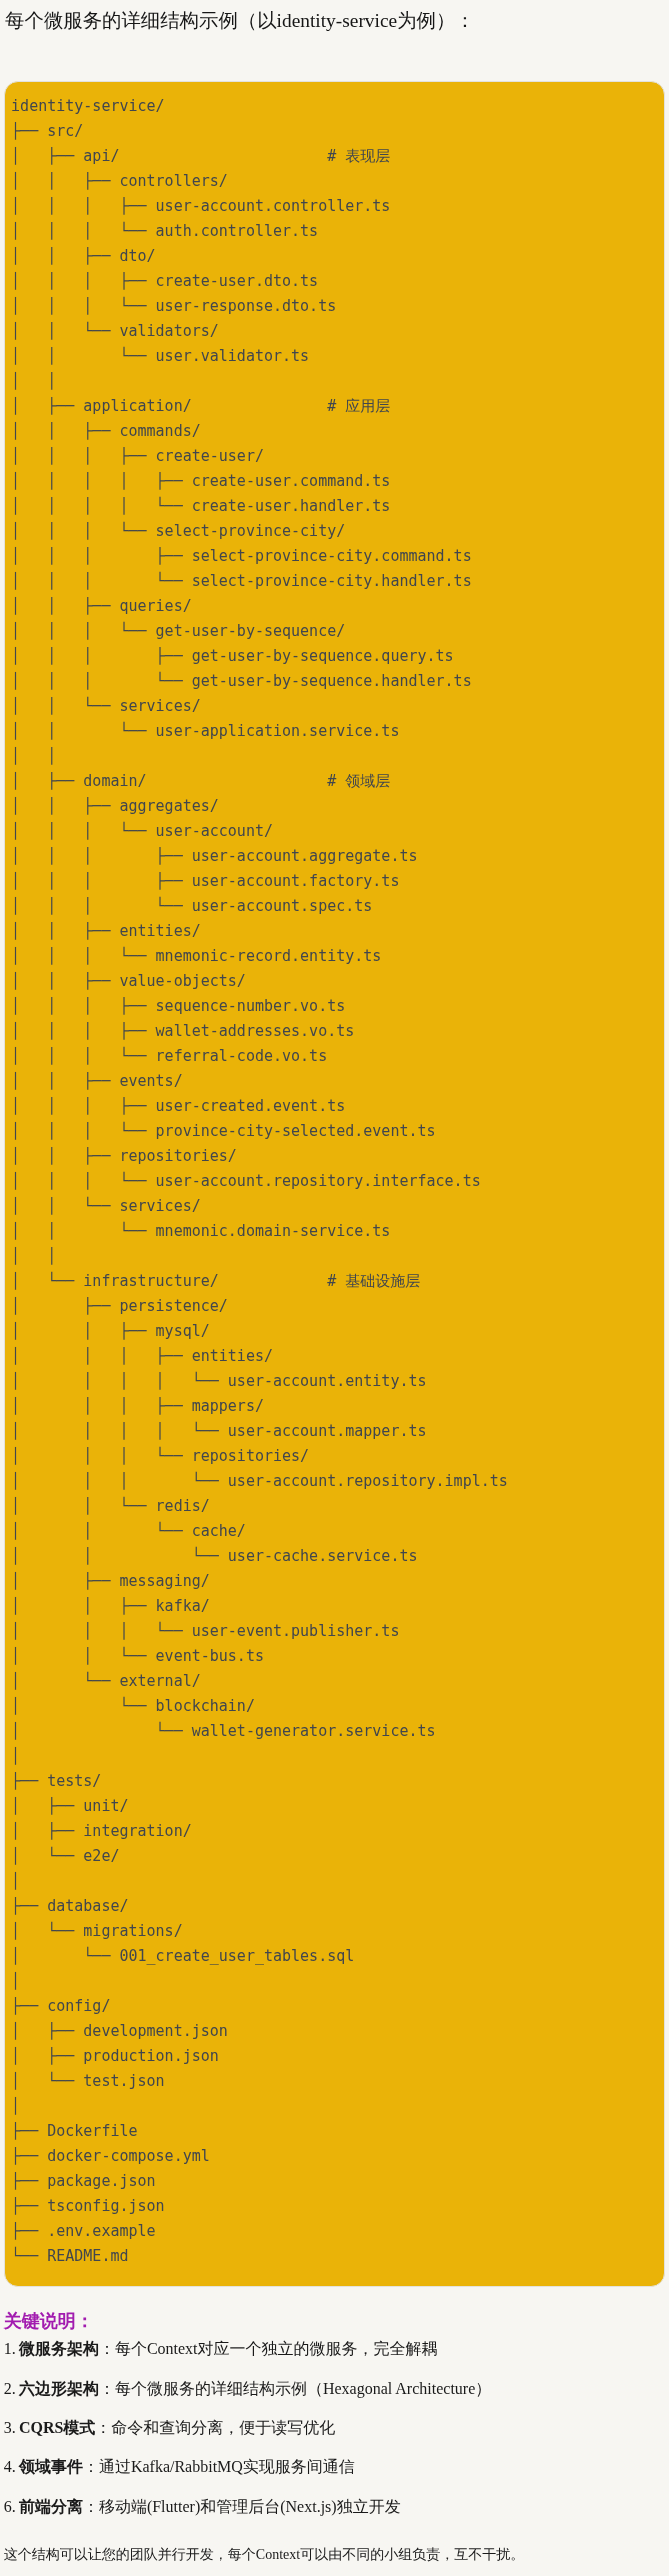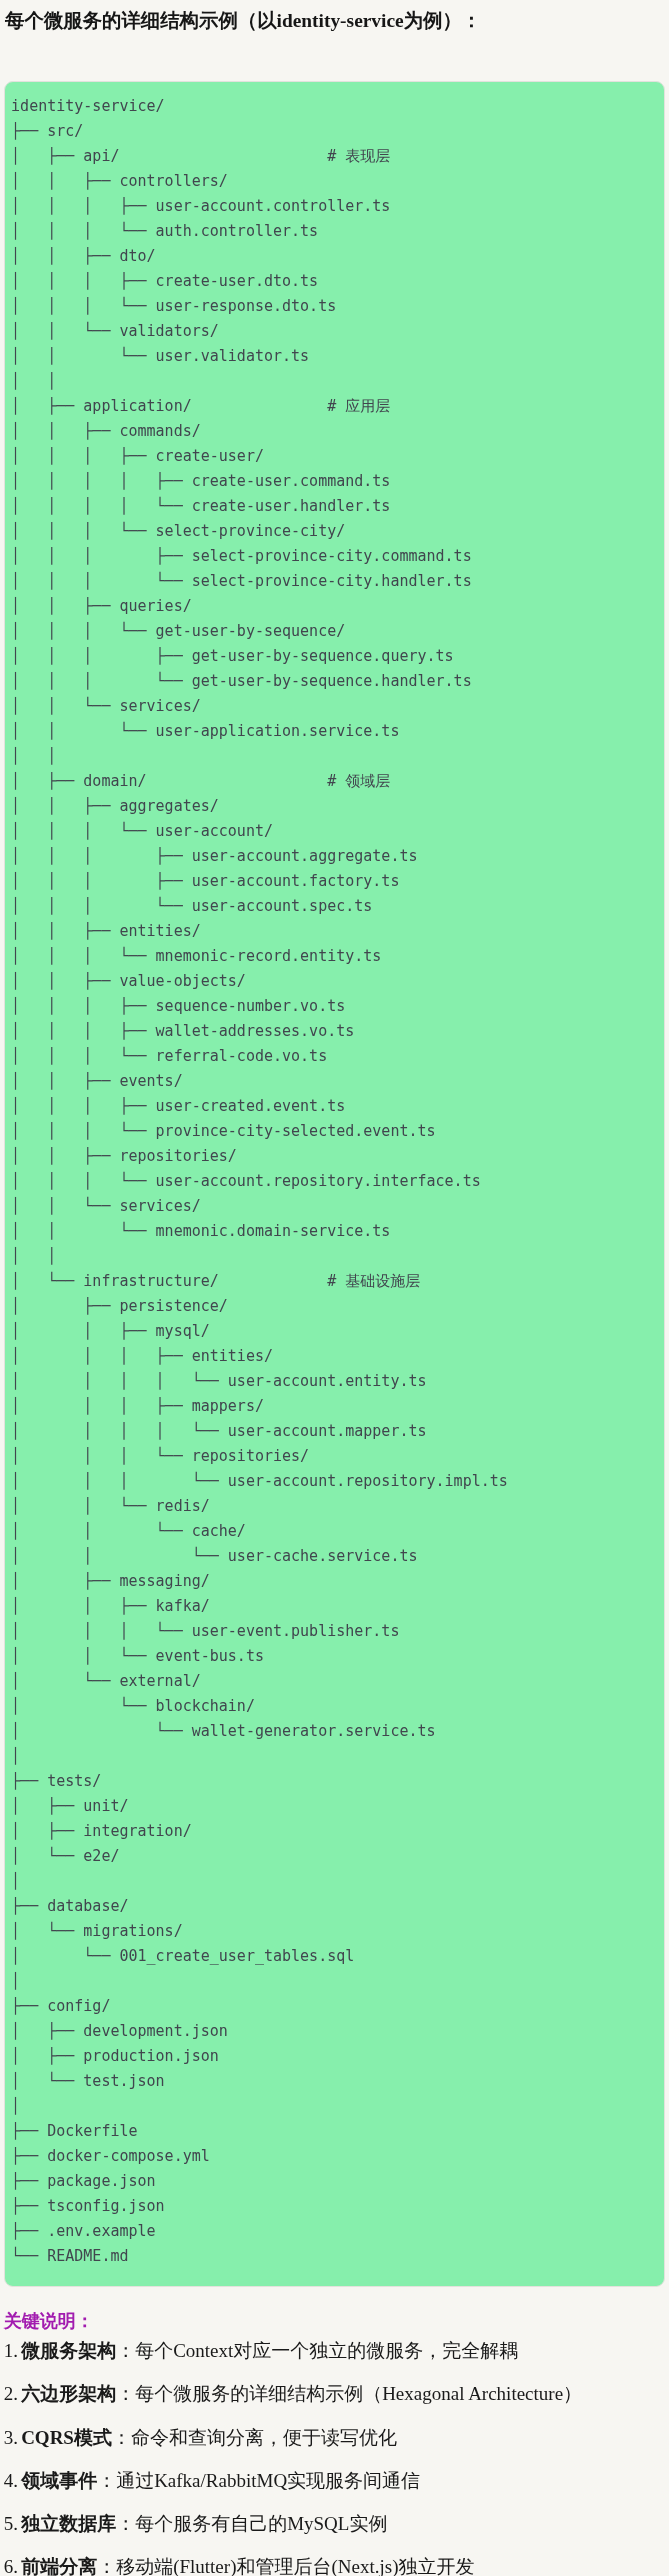--- a/index.html
+++ b/index.html
@@ -10,29 +10,29 @@
     font-family: "Liberation Serif", serif;
   }
   .page {
     width: 669px;
     min-height: 2576px;
     box-sizing: border-box;
     padding: 5px 3.8px 19px 3.8px;
   }
   .title {
     font-size: 19.4px;
-    font-weight: bold;
+    font-weight: normal;
     line-height: 1.3;
     margin: 2.5px 0 10.6px 1.3px;
     color: #161616;
   }
   .codeblock {
-    background: #86efac;
+    background: #eab308;
     border: 0.6px solid #e3e2dd;
-    border-radius: 9px;
+    border-radius: 14px;
     padding: 12.5px 6.3px 16.3px 6.3px;
     overflow: hidden;
     margin-top: 48px;
   }
   .codeblock pre {
     margin: 0;
     font-family: "DejaVu Sans Mono", monospace;
     font-size: 15px;
     line-height: 25px;
     color: #41464e;
@@ -43,21 +43,21 @@
     font-weight: bold;
     margin: 22.5px 0 6.3px 0;
     color: #a21caf;
   }
   .notes {
     margin: 0;
     padding: 0;
     list-style: none;
   }
   .note {
-    font-size: 19px;
+    font-size: 16px;
     line-height: 1.25;
     margin: 0 0 19.4px 0;
     white-space: nowrap;
   }
   .note .num {
     display: inline-block;
     margin-right: 3.1px;
   }
   .note .term {
     font-weight: bold;
@@ -175,23 +175,20 @@
     <li class="note">
       <span class="num">2.</span><span class="term">六边形架构</span><span class="desc">：每个微服务的详细结构示例（Hexagonal Architecture）</span>
     </li>
     <li class="note">
       <span class="num">3.</span><span class="term">CQRS模式</span><span class="desc">：命令和查询分离，便于读写优化</span>
     </li>
     <li class="note">
       <span class="num">4.</span><span class="term">领域事件</span><span class="desc">：通过Kafka/RabbitMQ实现服务间通信</span>
     </li>
     <li class="note">
-      <span class="num">5.</span><span class="term">独立数据库</span><span class="desc">：每个服务有自己的MySQL实例</span>
-    </li>
-    <li class="note">
       <span class="num">6.</span><span class="term">前端分离</span><span class="desc">：移动端(Flutter)和管理后台(Next.js)独立开发</span>
     </li>
   </ol>
 
   <p class="closing">这个结构可以让您的团队并行开发，每个Context可以由不同的小组负责，互不干扰。</p>
 
 </div>
 
 
 </body></html>

